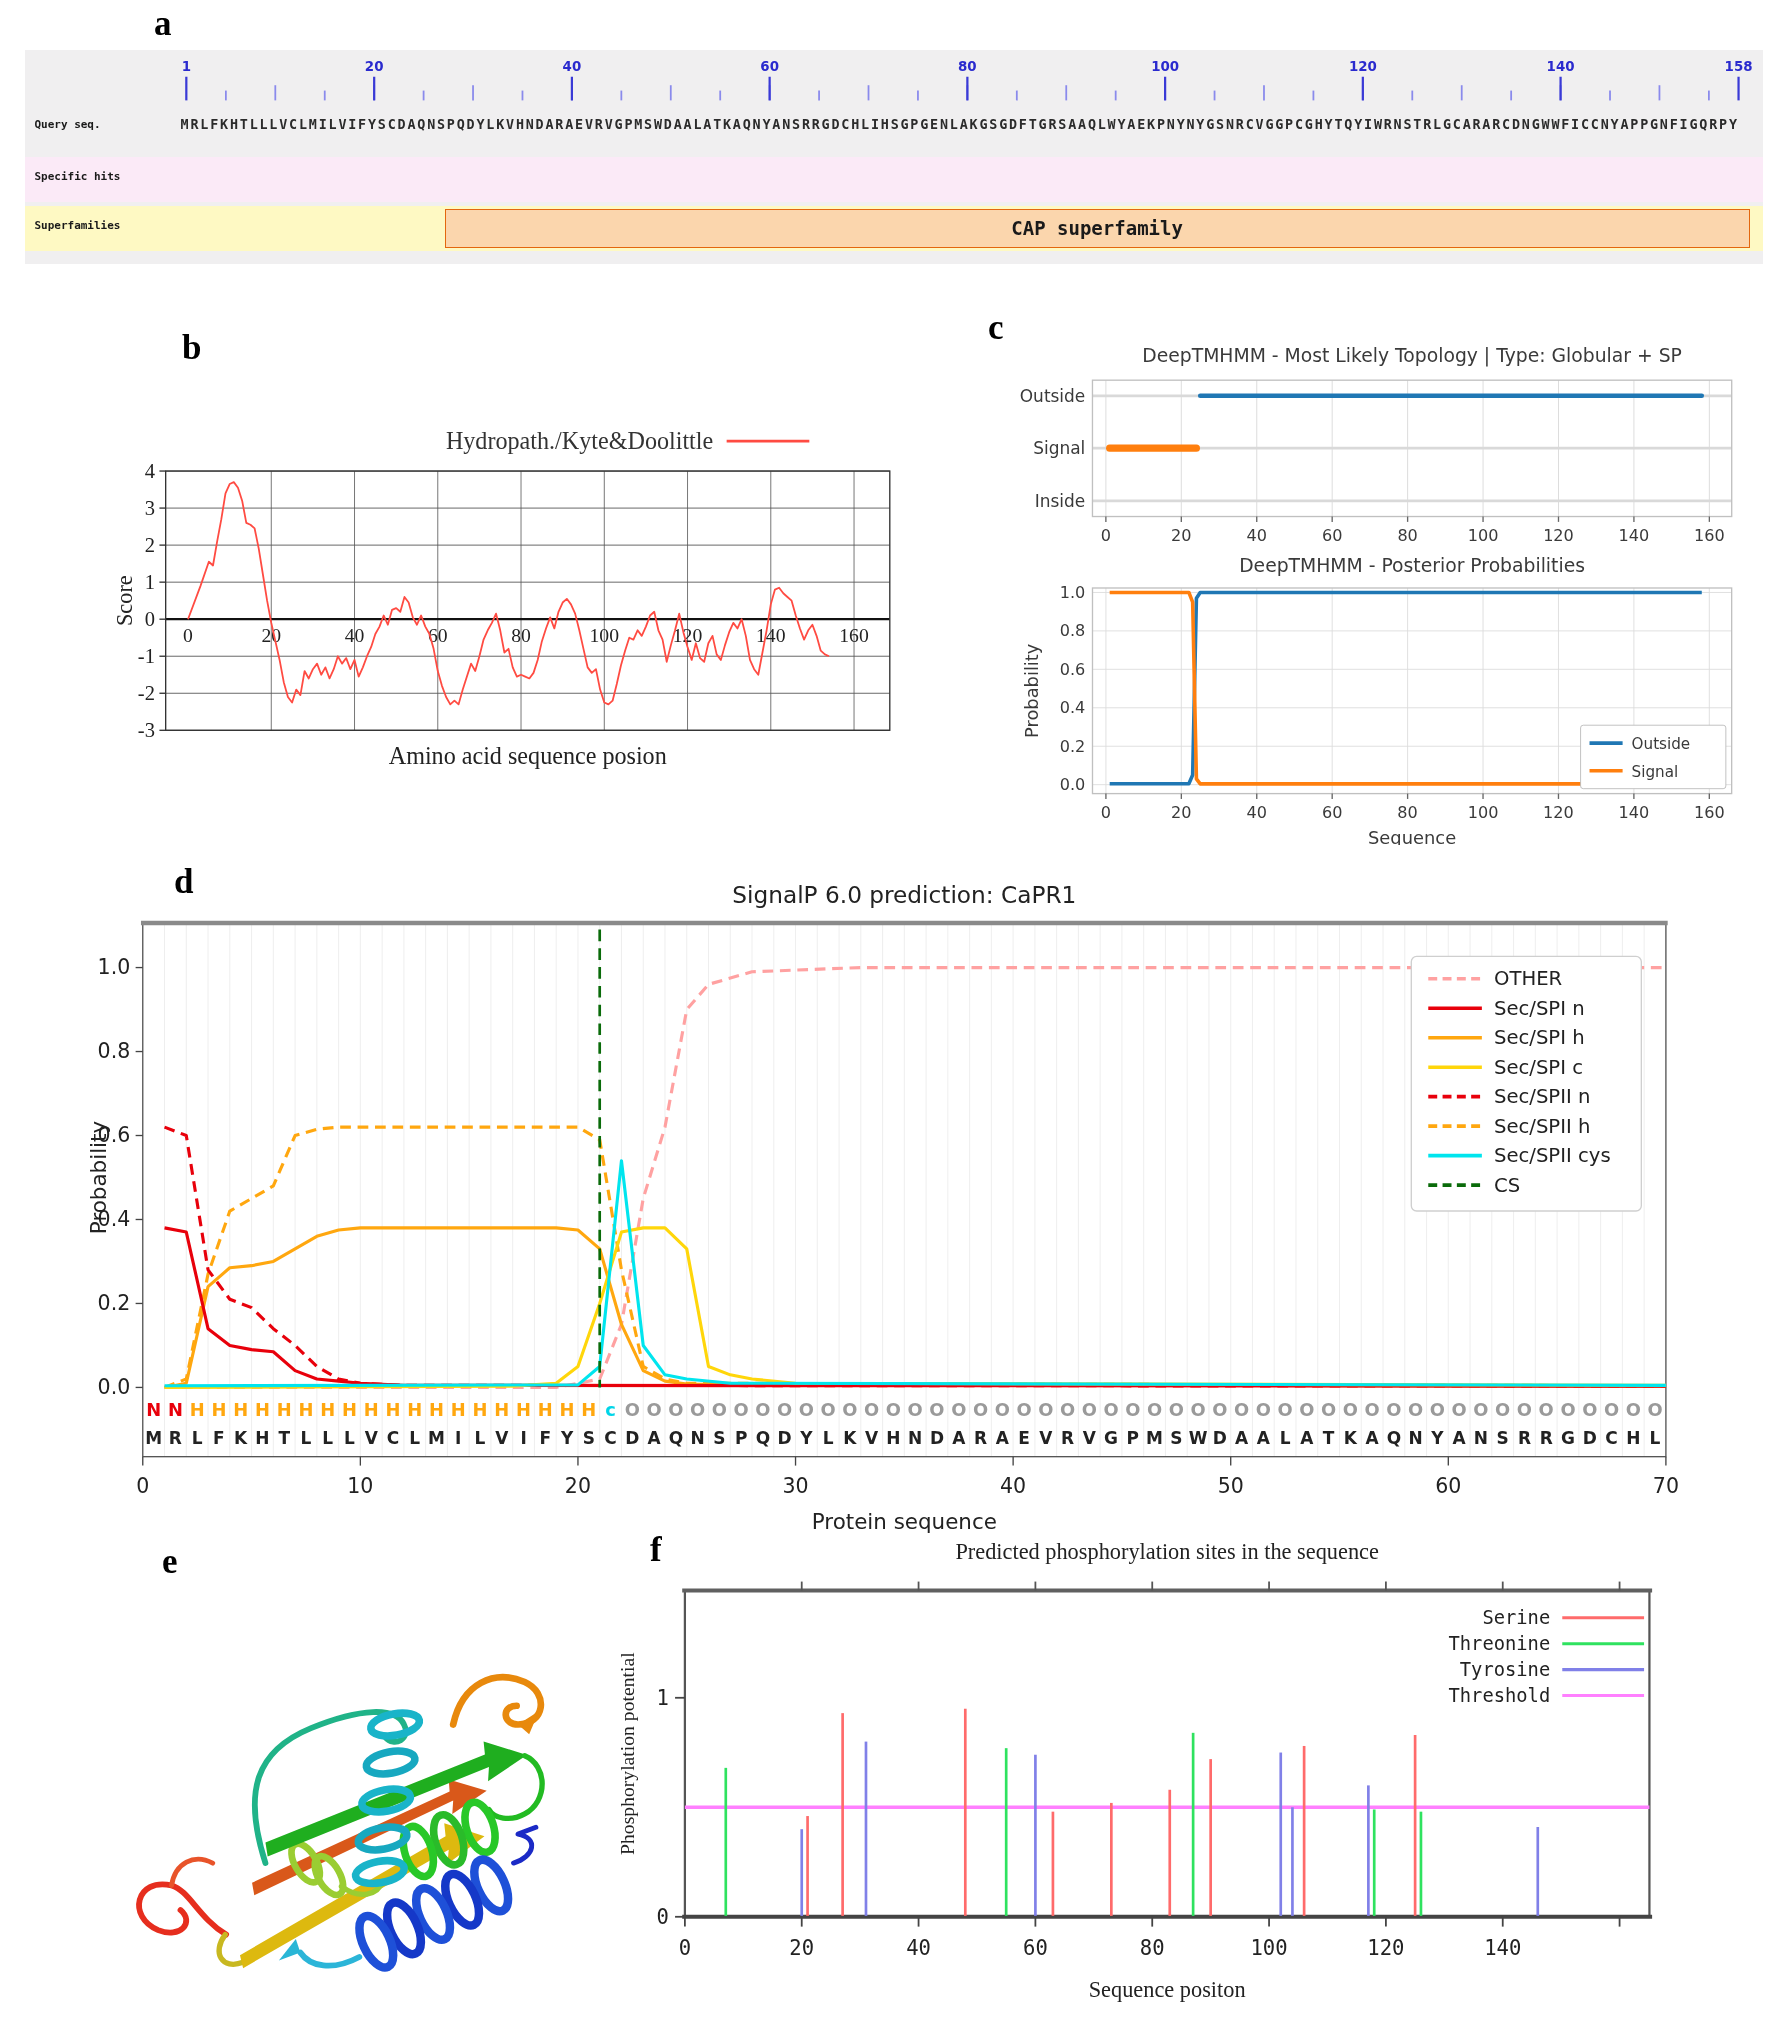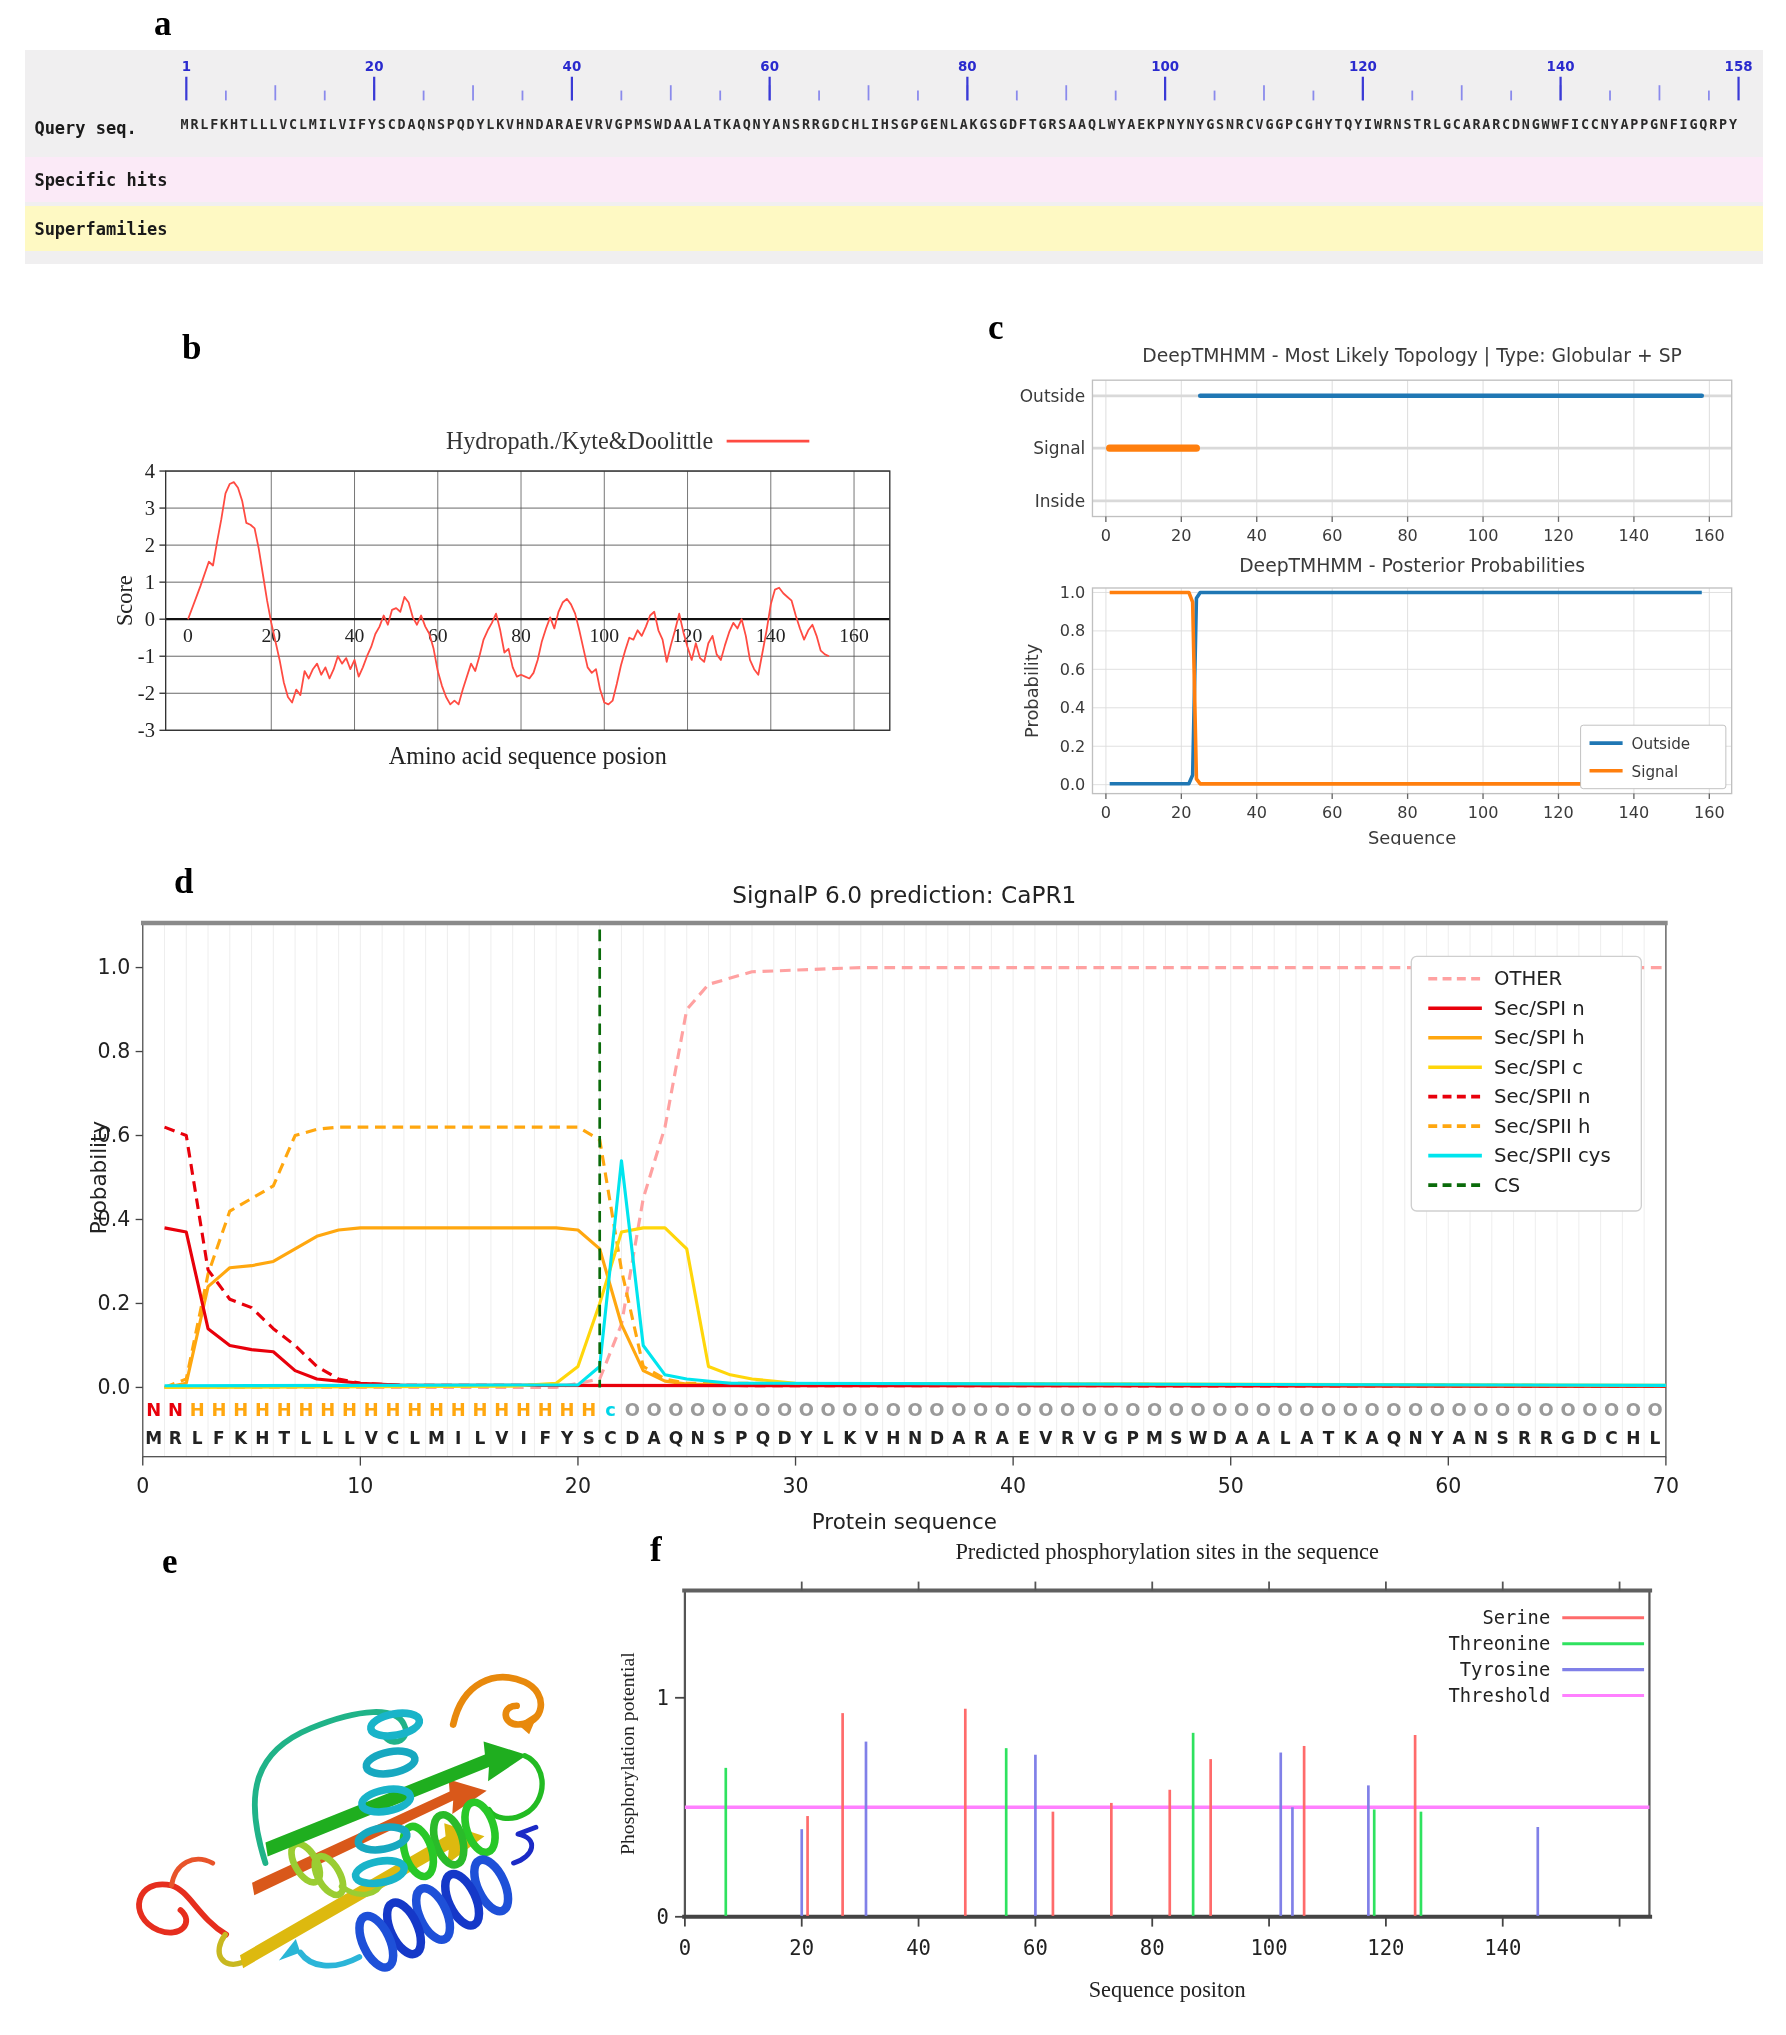--- a/index.html
+++ b/index.html
@@ -4,21 +4,21 @@
 <style>
   * { margin:0; padding:0; box-sizing:border-box; }
   body { background:#ffffff; font-family:"DejaVu Sans", sans-serif; }
   #canvas { position:relative; width:1787px; height:2035px; background:#ffffff; overflow:hidden; }
   .panel-letter { position:absolute; font-family:"Liberation Serif", serif; font-weight:bold; font-size:35px; color:#000; }
   .mono { font-family:"DejaVu Sans Mono", monospace; }
 
   
   #panelA { position:absolute; left:24.6px; top:50px; width:1738px; height:214px; background:#f0eff0; }
   #a-ruler { position:absolute; left:156px; top:8px; width:1582px; height:58px; }
-  .a-row-label { position:absolute; left:9.8px; font-size:17px; color:#1a1a1a; font-weight:bold; white-space:nowrap; }
+  .a-row-label { position:absolute; left:9.8px; font-size:11px; color:#1a1a1a; font-weight:bold; white-space:nowrap; }
   #a-seq { position:absolute; left:156px; top:67px; width:1582px; font-size:13.4px; letter-spacing:1.8px;
            color:#2b2b2b; white-space:nowrap; font-weight:bold; }
   #a-hits-row   { position:absolute; left:0; top:107px; width:1738px; height:45px; background:#fbeaf7; }
   #a-super-row  { position:absolute; left:0; top:156px; width:1738px; height:45px; background:#fef9c3; }
   .a-bar { position:absolute; top:2.7px; height:39px; display:flex; align-items:center; justify-content:center;
            font-size:19px; font-family:"DejaVu Sans Mono", monospace; font-weight:bold; }
   #a-hit-bar   { background:#e3670e; color:#ffd2a6; }
   #a-super-bar { background:#fbd6ad; color:#1a1a1a; border:1.3px solid #e3670e; }
 
   svg text { font-family:"DejaVu Sans", sans-serif; }
@@ -85,20 +85,23 @@
           <text x="3488.12" y="30" font-size="30" fill="#2a2ace" text-anchor="middle" font-family="&quot;DejaVu Sans Mono&quot;, monospace" font-weight="bold">158</text>
         </g>
       </svg>
     <div class="a-row-label mono" style="top:68px;">Query seq.</div>
     <div id="a-seq" class="mono">MRLFKHTLLLVCLMILVIFYSCDAQNSPQDYLKVHNDARAEVRVGPMSWDAALATKAQNYANSRRGDCHLIHSGPGENLAKGSGDFTGRSAAQLWYAEKPNYNYGSNRCVGGPCGHYTQYIWRNSTRLGCARARCDNGWWFICCNYAPPGNFIGQRPY</div>
     <div id="a-hits-row">
       <div class="a-row-label mono" style="top:12.5px;text-align:center;">Specific hits</div>
     </div>
     <div id="a-super-row">
       <div class="a-row-label mono" style="top:12.5px;">Superfamilies</div>
+      <div id="a-super-bar" class="a-bar" style="left: 420px; width: 1305px;">
+        <span>CAP superfamily</span>
+      </div>
     </div>
   </div>
 
   <div class="panel-letter" style="left:182px; top:328px;">b</div>
   <svg id="chart-hydropathy" style="position:absolute; left:112px; top:404px;" width="827" height="371" viewBox="0 0 1850 830">
       <g>
         <line x1="356.25" y1="150" x2="356.25" y2="730" stroke="#666" stroke-width="2"></line>
         <line x1="542.5" y1="150" x2="542.5" y2="730" stroke="#666" stroke-width="2"></line>
         <line x1="728.75" y1="150" x2="728.75" y2="730" stroke="#666" stroke-width="2"></line>
         <line x1="915" y1="150" x2="915" y2="730" stroke="#666" stroke-width="2"></line>

